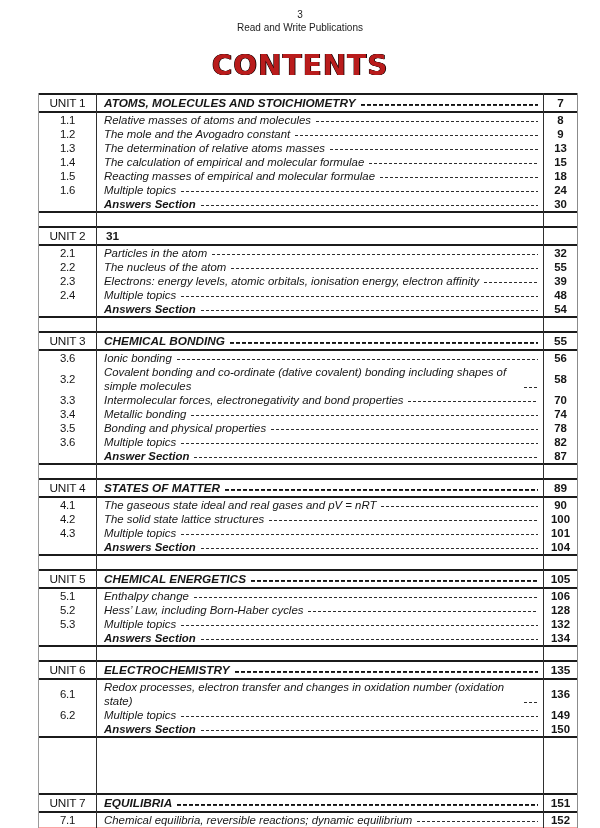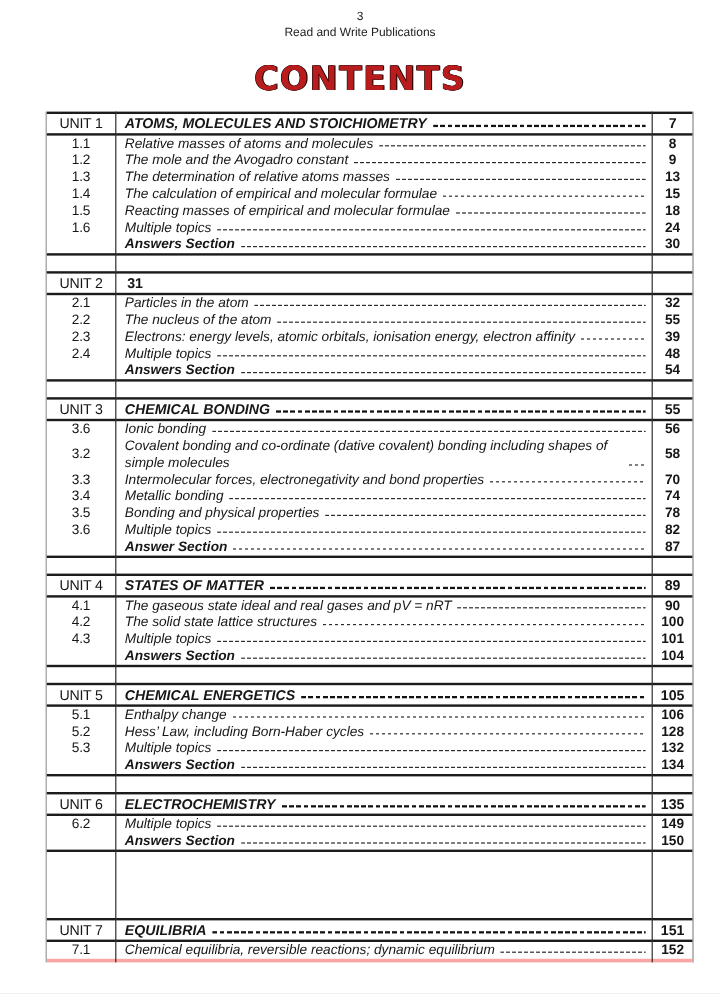--- a/index.html
+++ b/index.html
@@ -327,20 +327,28 @@
       <div class="block">
         <div class="row unit-row">
           <span class="c1">UNIT 6</span>
           <span class="c2">
             <span class="t">ELECTROCHEMISTRY</span>
             <span class="leader"></span>
           </span>
           <span class="c3">135</span>
         </div>
         <div class="row">
+          <span class="c1">6.1</span>
+          <span class="c2">
+            <span class="t">Redox processes, electron transfer and changes in oxidation number (oxidation state)</span>
+            <span class="leader"></span>
+          </span>
+          <span class="c3">136</span>
+        </div>
+        <div class="row">
           <span class="c1">6.2</span>
           <span class="c2">
             <span class="t">Multiple topics</span>
             <span class="leader"></span>
           </span>
           <span class="c3">149</span>
         </div>
         <div class="row bold-title">
           <span class="c1"></span>
           <span class="c2">

